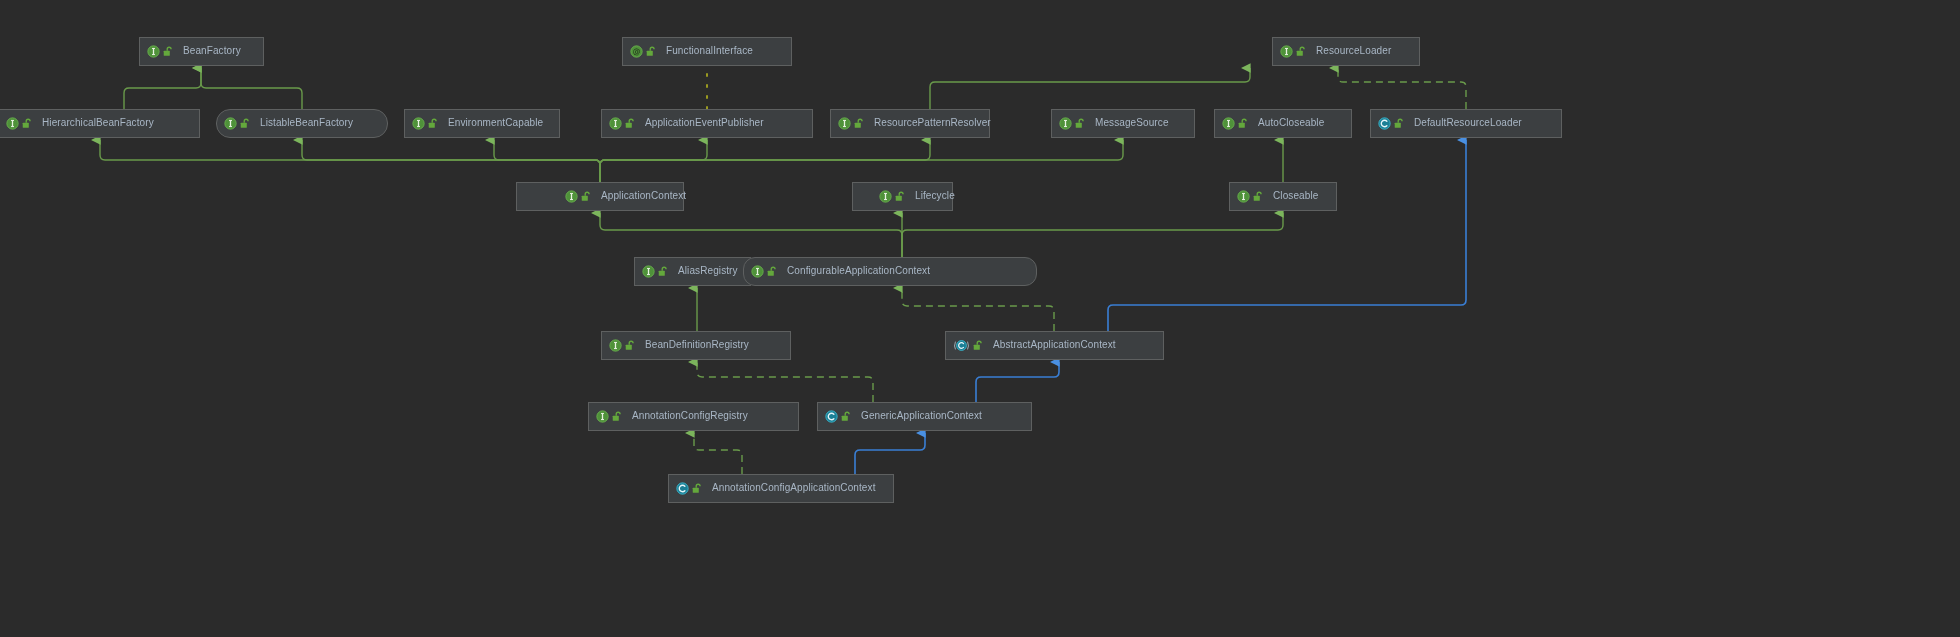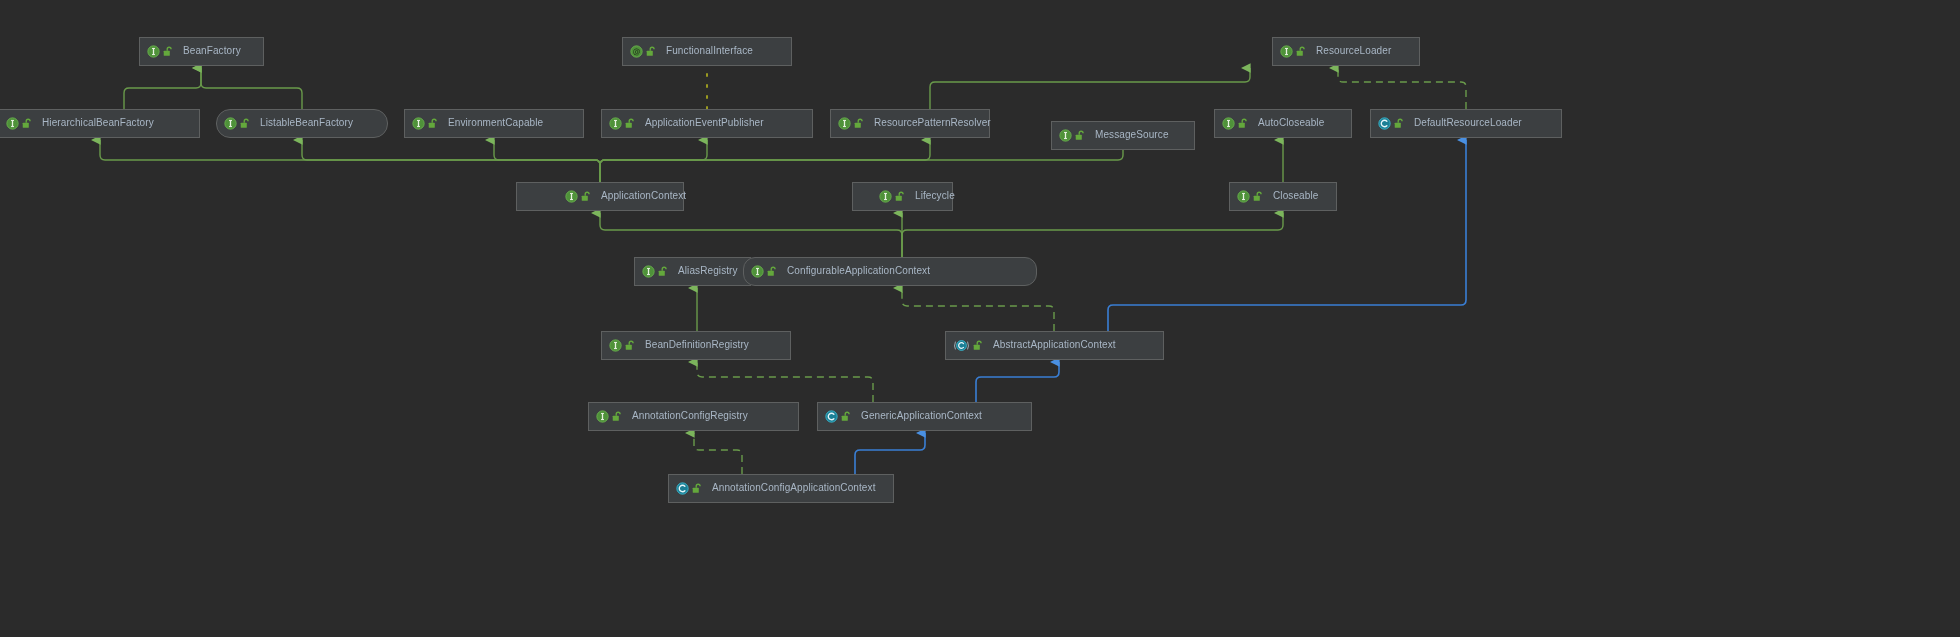--- a/index.html
+++ b/index.html
@@ -192,21 +192,21 @@
           </svg>
         </span>
         <span class="vis">
           <svg width="11" height="12" viewBox="0 0 12 13" aria-hidden="true">
             <path d="M4.6 5.2 V3.4 a2.1 2.1 0 0 1 4.2 0" fill="none" stroke="#64a83c" stroke-width="1.5"></path>
             <rect x="0.8" y="5.1" width="6.6" height="5.6" rx="0.7" fill="#64a83c"></rect>
           </svg>
         </span>
         <span class="lbl">ListableBeanFactory</span>
       </div>
-      <div class="node" style="left: 404px; top: 109px; width: 180px;">
+      <div class="node" style="left: 404px; top: 109px; width: 156px;">
         <span class="ico">
           <svg width="13" height="13" viewBox="0 0 16 16" aria-hidden="true">
             <circle cx="8" cy="8" r="7" fill="#4f923a" stroke="#6cb450" stroke-width="1"></circle>
             <rect x="6.2" y="3.6" width="3.6" height="1.3" fill="#e8f2e2"></rect>
             <rect x="7.2" y="4.7" width="1.6" height="6.6" fill="#e8f2e2"></rect>
             <rect x="6.2" y="11.1" width="3.6" height="1.3" fill="#e8f2e2"></rect>
           </svg>
         </span>
         <span class="vis">
           <svg width="11" height="12" viewBox="0 0 12 13" aria-hidden="true">
@@ -243,21 +243,21 @@
           </svg>
         </span>
         <span class="vis">
           <svg width="11" height="12" viewBox="0 0 12 13" aria-hidden="true">
             <path d="M4.6 5.2 V3.4 a2.1 2.1 0 0 1 4.2 0" fill="none" stroke="#64a83c" stroke-width="1.5"></path>
             <rect x="0.8" y="5.1" width="6.6" height="5.6" rx="0.7" fill="#64a83c"></rect>
           </svg>
         </span>
         <span class="lbl">ResourcePatternResolver</span>
       </div>
-      <div class="node" style="left: 1051px; top: 109px; width: 144px; margin-top: 12px;">
+      <div class="node" style="left: 1051px; top: 109px; width: 144px;">
         <span class="ico">
           <svg width="13" height="13" viewBox="0 0 16 16" aria-hidden="true">
             <circle cx="8" cy="8" r="7" fill="#4f923a" stroke="#6cb450" stroke-width="1"></circle>
             <rect x="6.2" y="3.6" width="3.6" height="1.3" fill="#e8f2e2"></rect>
             <rect x="7.2" y="4.7" width="1.6" height="6.6" fill="#e8f2e2"></rect>
             <rect x="6.2" y="11.1" width="3.6" height="1.3" fill="#e8f2e2"></rect>
           </svg>
         </span>
         <span class="vis">
           <svg width="11" height="12" viewBox="0 0 12 13" aria-hidden="true">

